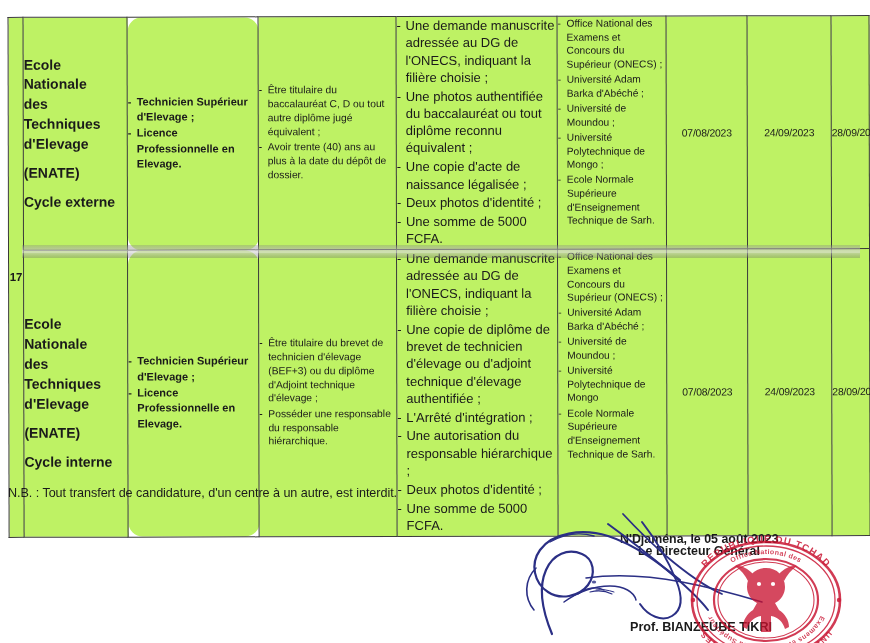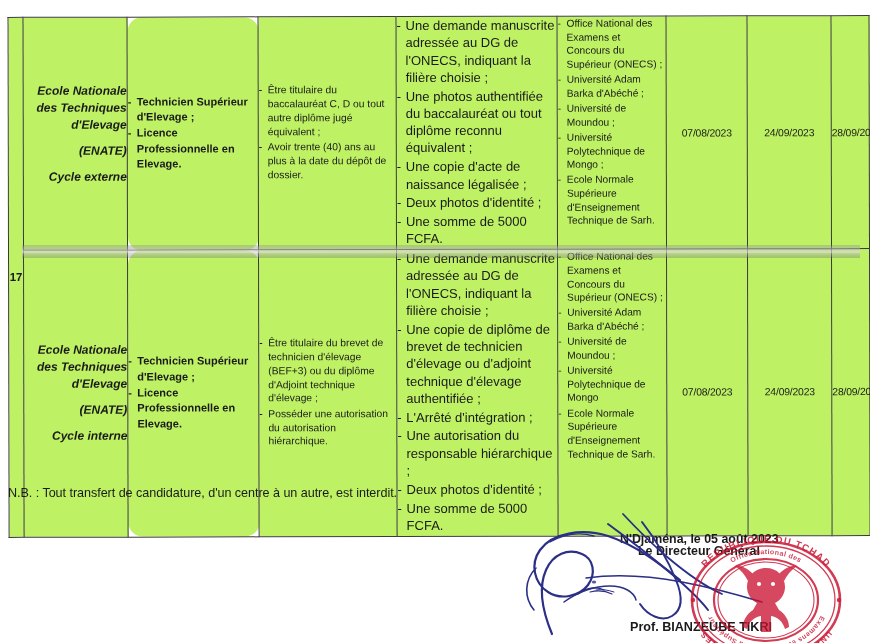--- a/index.html
+++ b/index.html
@@ -52,26 +52,25 @@
   .c-d3     { width: 37px;  }
 
   .rownum {
     text-align: center;
     font-size: 11.5px;
     font-weight: bold;
     letter-spacing: -0.2px;
   }
 
   .school-cell {
-    text-align: right;
-    font-size: 12px;
+    text-align: left;
+    font-size: 14px;
     font-weight: bold;
     line-height: 1.42;
     padding: 4px 5px;
-    font-style: italic;
   }
   .school-cell .sp { display: block; height: 9px; }
 
   
   .listcell {
     font-size: 10.4px;
     line-height: 1.33;
     padding: 3px 5px 3px 3px;
   }
   .listcell ul {
@@ -267,21 +266,21 @@
         <td class="c-filiere listcell bold-list">
           <ul>
             <li>Technicien Supérieur d'Elevage ;</li>
             <li>Licence Professionnelle en Elevage.</li>
           </ul>
         </td>
 
         <td class="c-cond listcell cond-cell">
           <ul>
             <li>Être titulaire du brevet de technicien d'élevage (BEF+3) ou du diplôme d'Adjoint technique d'élevage ;</li>
-            <li>Posséder une autorisation du autorisation hiérarchique.</li>
+            <li>Posséder une responsable du responsable hiérarchique.</li>
           </ul>
         </td>
 
         <td class="c-doc listcell doc-cell">
           <ul>
             <li>Une demande manuscrite adressée au DG de l'ONECS, indiquant la filière choisie ;</li>
             <li>Une copie de diplôme de brevet de technicien d'élevage ou d'adjoint technique d'élevage authentifiée ;</li>
             <li>L'Arrêté d'intégration ;</li>
             <li>Une autorisation du responsable hiérarchique ;</li>
             <li>Deux photos d'identité ;</li>

